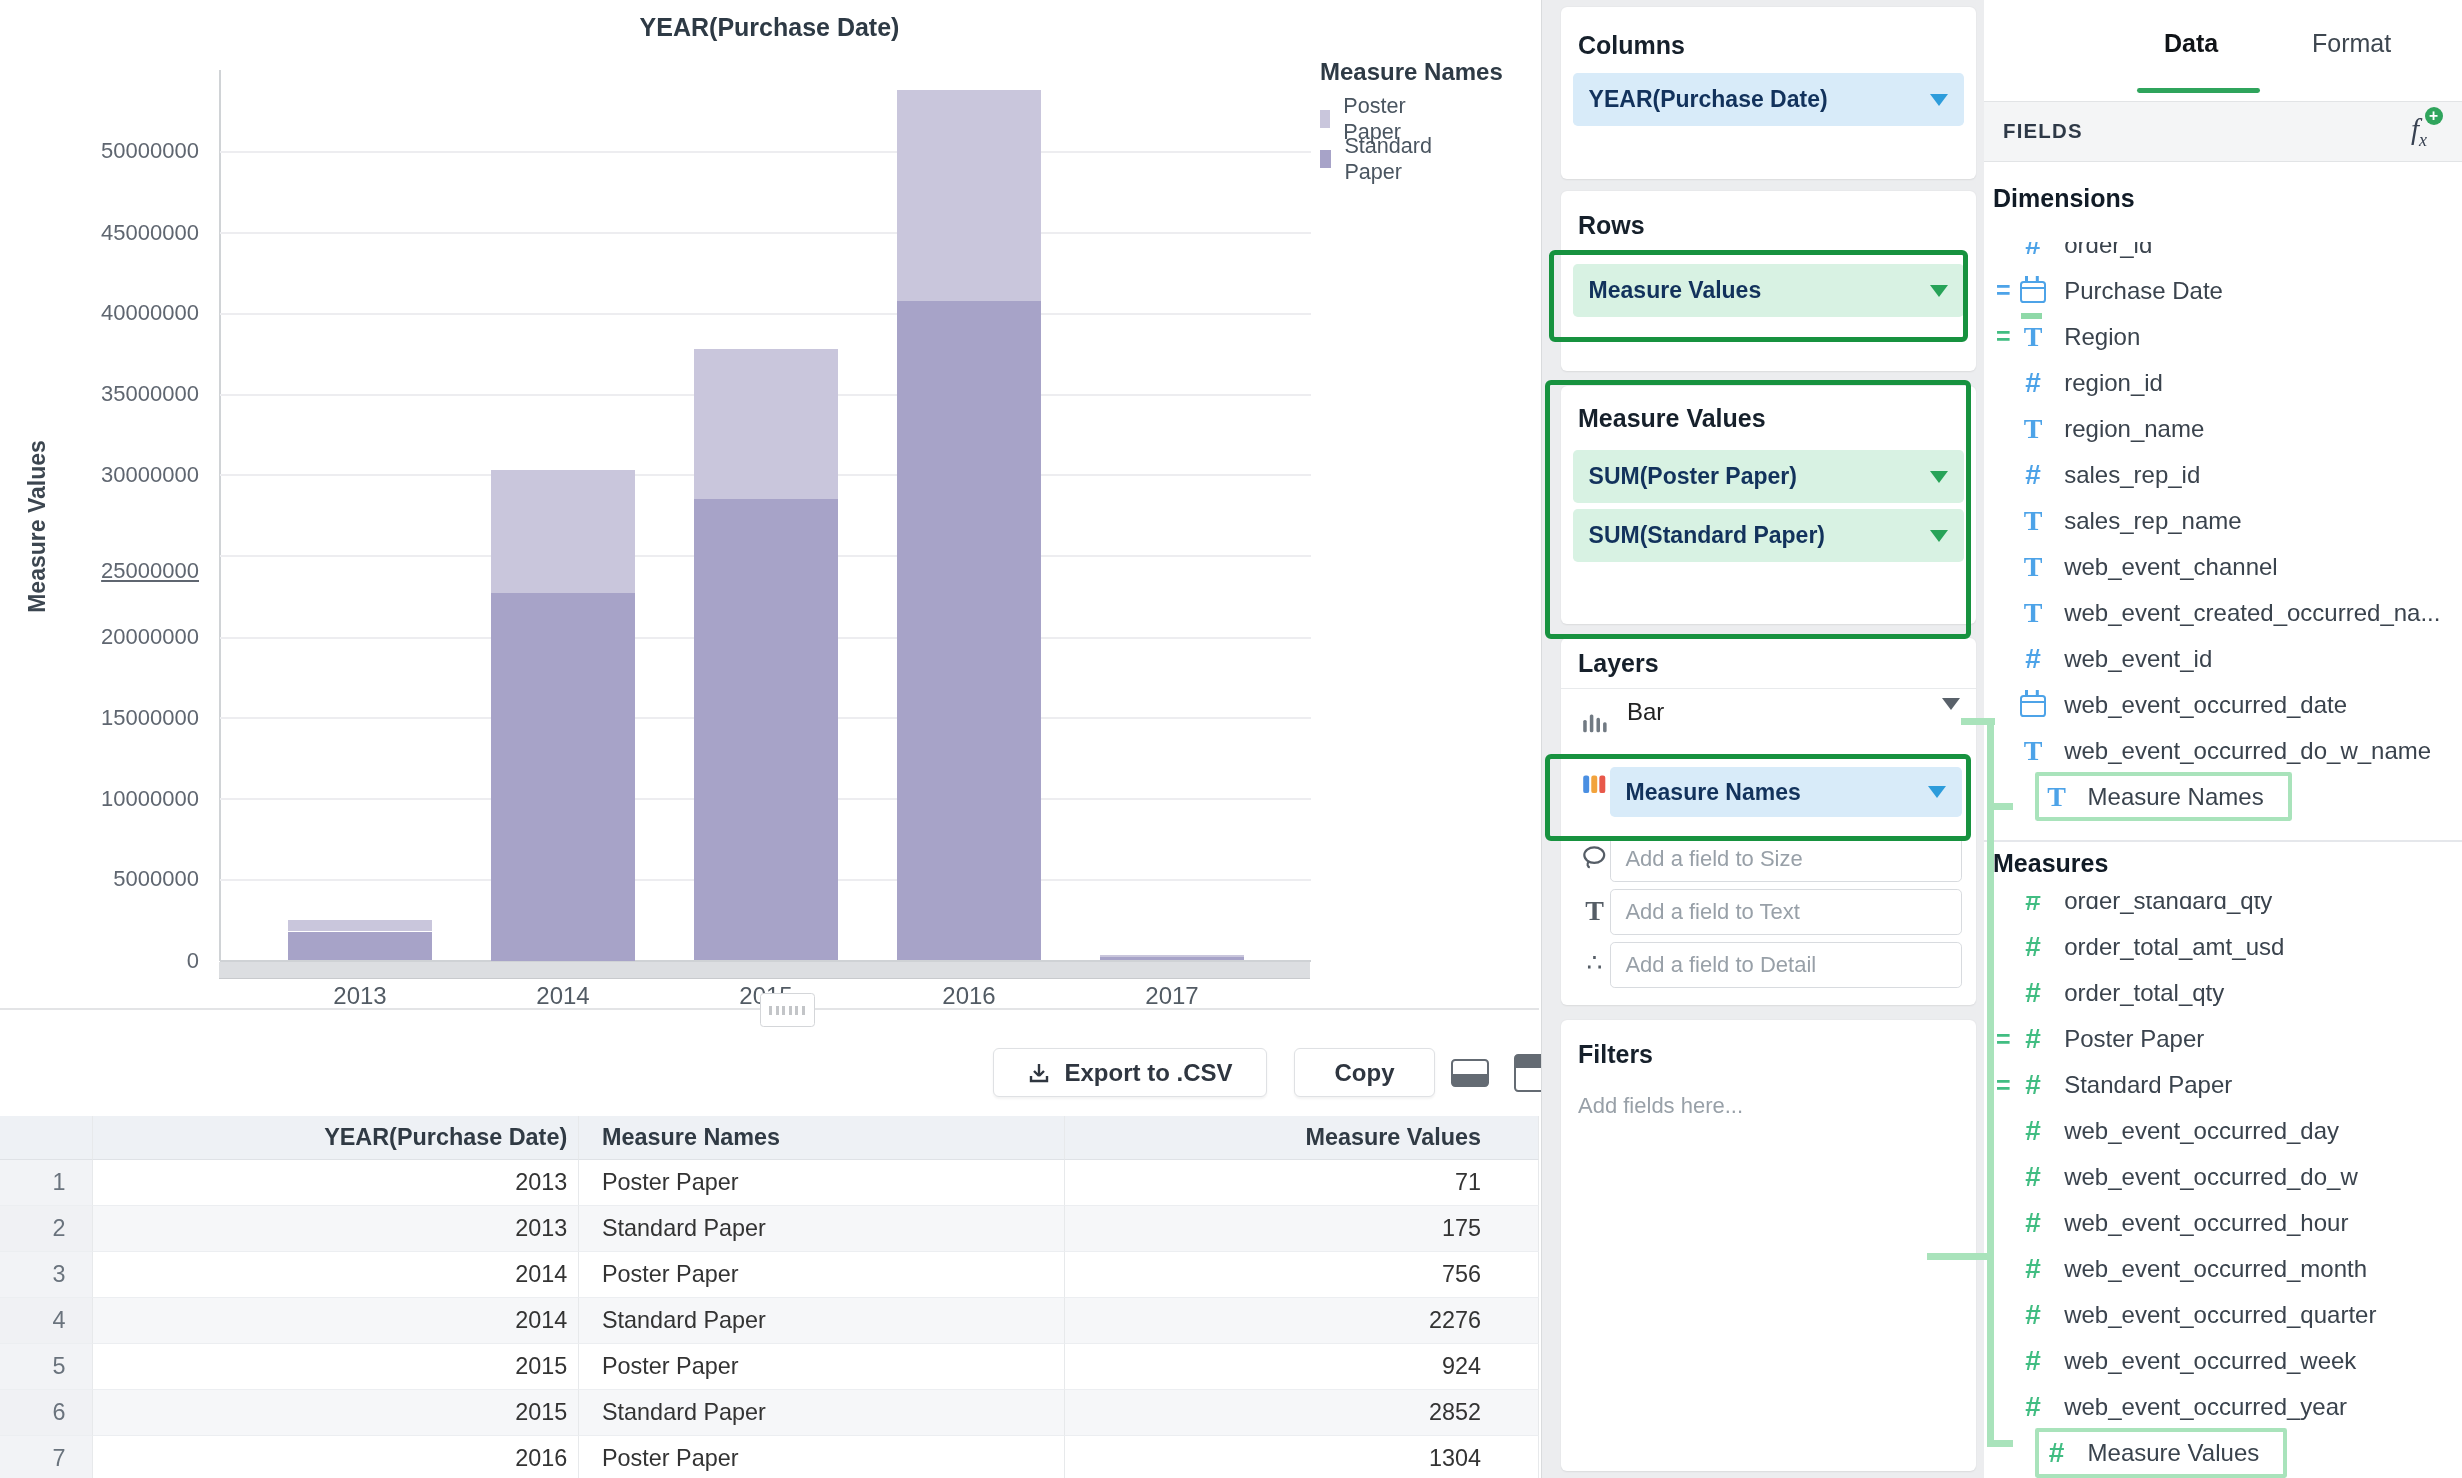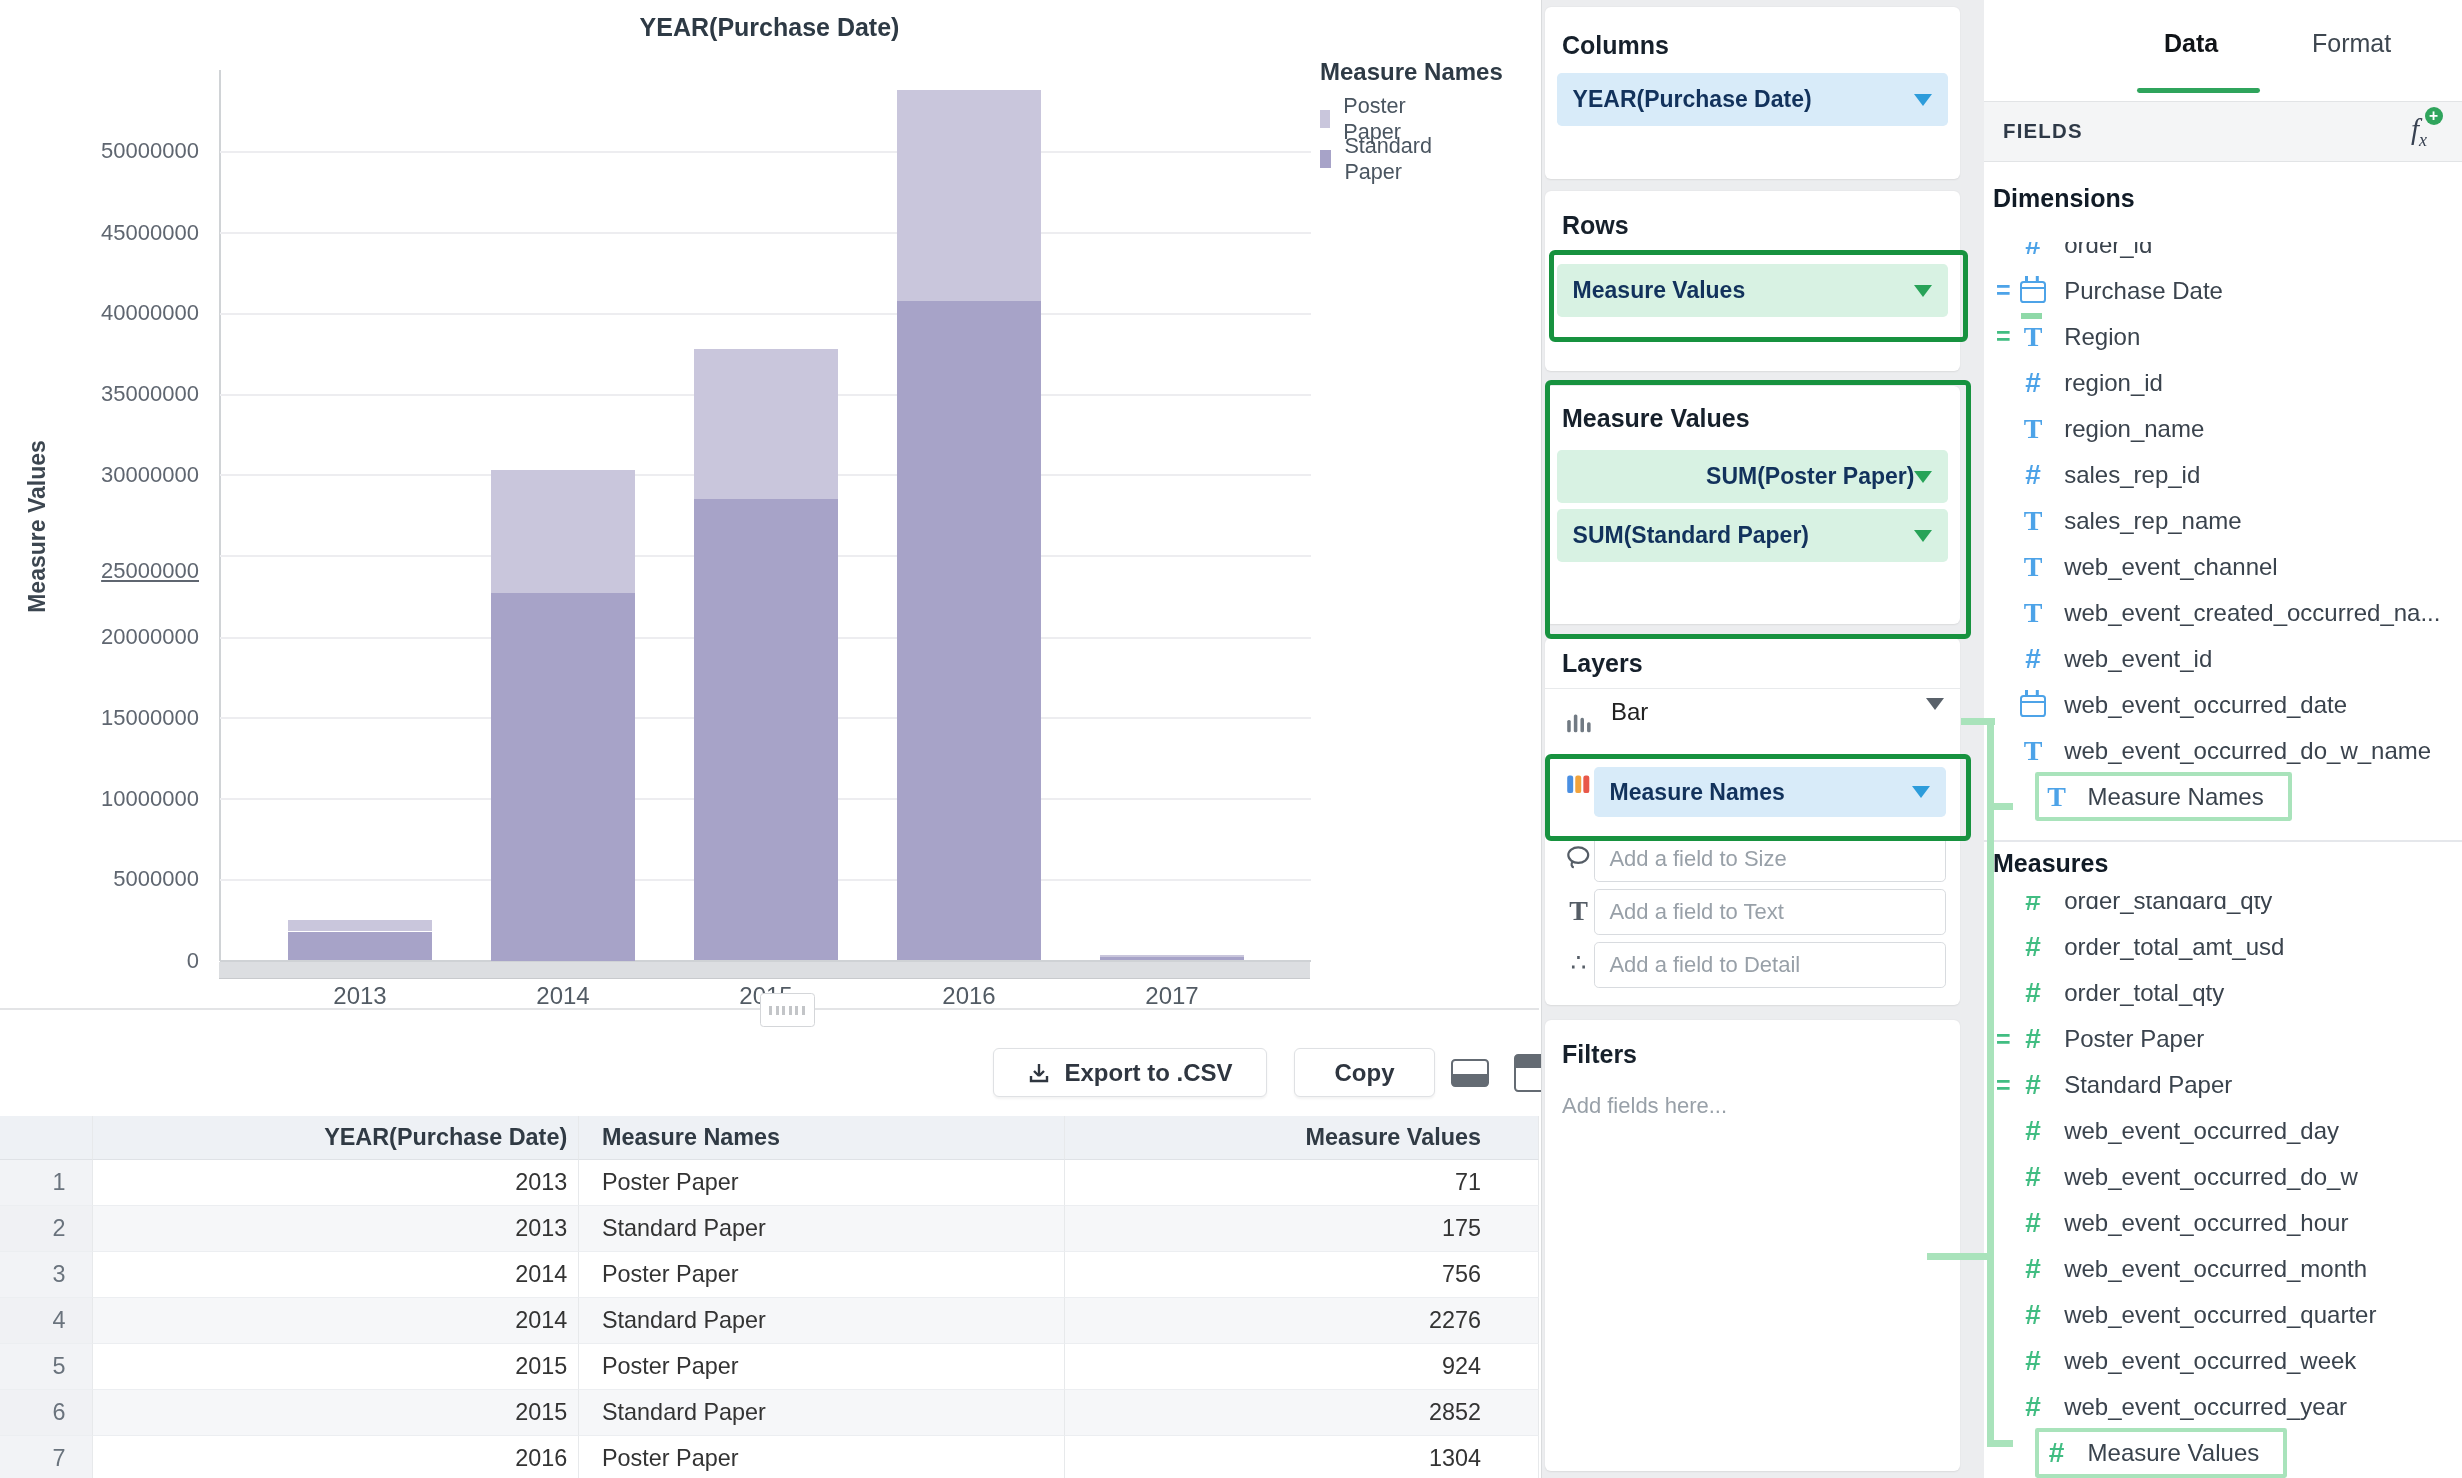--- a/index.html
+++ b/index.html
@@ -45,21 +45,21 @@
   .c-num{background:#f2f3f6;justify-content:flex-end;padding-right:26.5px;color:#6a737d;}
   .c-year{justify-content:flex-end;padding-right:10.8px;}
   .c-name{padding-left:23px;}
   .c-val{justify-content:flex-end;padding-right:57px;}
   .trow.even .tcell{background:#f6f7f9;}
   .trow.even .c-num{background:#f0f1f4;}
   .trow.head .tcell{background:#eef1f5;border-bottom:1.2px solid #dfe2e6;}
 
   
   .midpanel{left:1541px;top:0;width:443px;height:1478px;background:#ecedef;border-left:1.8px solid #d9dbdd;}
-  .card{position:absolute;left:3px;width:415px;background:#fff;border-radius:6px;box-shadow:0 0.6px 1.8px rgba(0,0,0,.08);}
+  .card{position:absolute;left:19px;width:415px;background:#fff;border-radius:6px;box-shadow:0 0.6px 1.8px rgba(0,0,0,.08);}
   .card-title{position:absolute;left:17px;font-size:25px;font-weight:bold;color:#16202b;}
   .pill{position:absolute;left:12px;width:391px;height:53px;border-radius:4.8px;display:flex;align-items:center;
         font-size:23px;font-weight:bold;color:#12325c;cursor:pointer;}
   .pill span.lbl{padding-left:15.6px;flex:1;}
   .pill-blue{background:#d8ebf9;}
   .pill-green{background:#d8f2e3;}
   .caret{width:0;height:0;border-left:9.6px solid transparent;border-right:9.6px solid transparent;border-top:12px solid #2d9cdb;margin-right:15.6px;}
   .caret.green{border-top-color:#27a358;}
   .caret.dark{border-top-color:#59616a;}
   .fieldbox{position:absolute;left:49px;width:352px;height:46px;background:#fff;border:1.8px solid #d8dbdf;border-radius:4.8px;
@@ -251,21 +251,21 @@
     <div class="card" style="top:191px;height:180px;">
       <div class="card-title" style="top:20.4px;">Rows</div>
       <div class="pill pill-green" style="top:73px;">
         <span class="lbl">Measure Values</span>
         <span class="caret green"></span>
       </div>
     </div>
 
     <div class="card" style="top:386px;height:238px;">
       <div class="card-title" style="top:18px;">Measure Values</div>
-      <div class="pill pill-green" style="top:64px;text-align:right;">
+      <div class="pill pill-green" style="top:64px;">
         <span class="lbl">SUM(Poster Paper)</span>
         <span class="caret green"></span>
       </div>
       <div class="pill pill-green" style="top:123px;">
         <span class="lbl">SUM(Standard Paper)</span>
         <span class="caret green"></span>
       </div>
     </div>
 
     <div class="card" style="top:638px;height:367px;">

